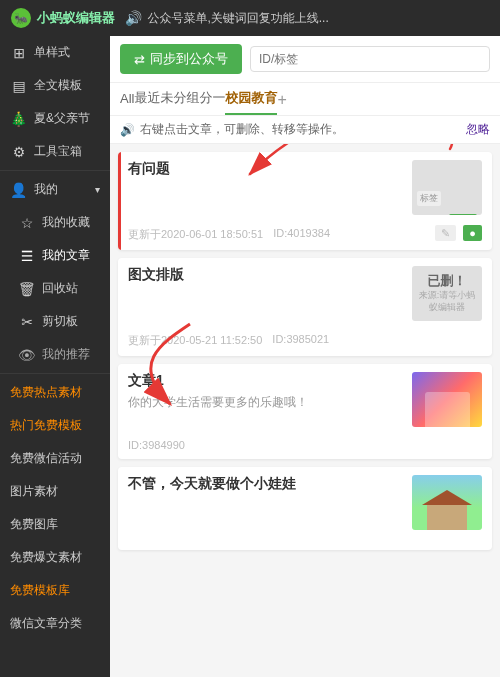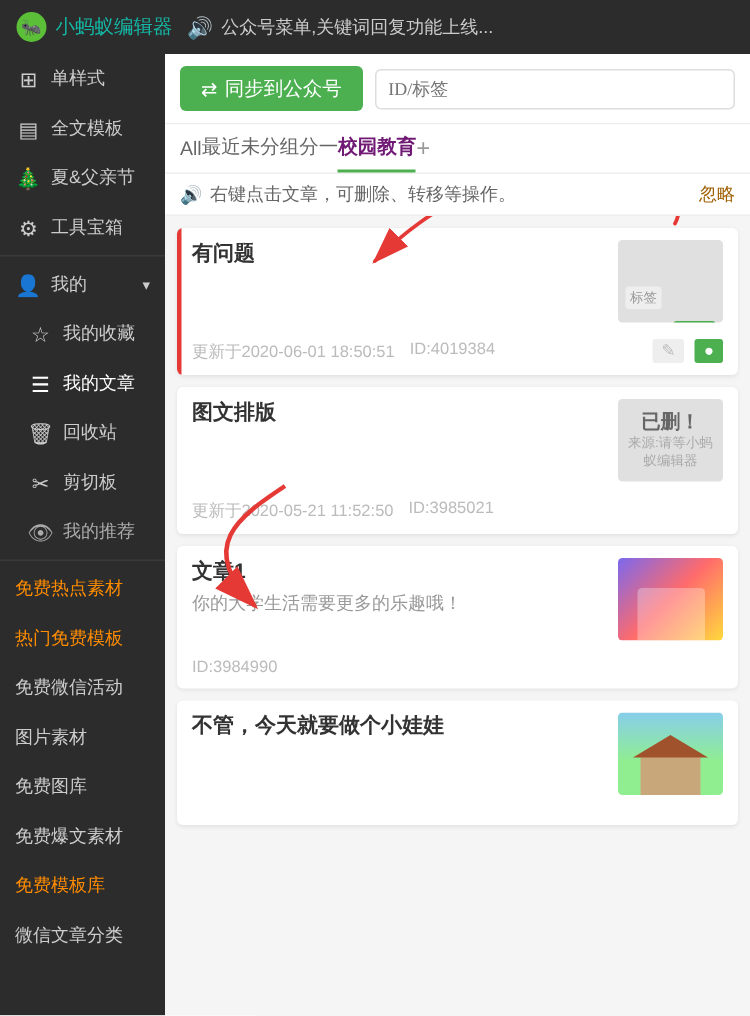--- a/index.html
+++ b/index.html
@@ -26,23 +26,23 @@
     .topbar-logo {
       display: flex;
       align-items: center;
       gap: 5px;
     }
     .topbar-logo-icon {
       width: 22px;
       height: 22px;
     }
     .topbar-logo-text {
-      color: #14b8a6;
+      color: #86efac;
       font-size: 13px;
-      font-weight: normal;
+      font-weight: bold;
     }
     .topbar-notice {
       display: flex;
       align-items: center;
       gap: 5px;
       color: #ccc;
       font-size: 12px;
       flex: 1;
     }
     .topbar-notice-icon {
@@ -135,41 +135,41 @@
       font-family: inherit;
     }
     .search-box {
       flex: 1;
       border: 1px solid #ddd;
       border-radius: 4px;
       padding: 5px 8px;
       font-size: 12px;
       color: #999;
       outline: none;
-      font-family: Liberation Serif, serif;
+      font-family: Liberation Sans, sans-serif;
     }
 
     
     .tabs-row {
       background: #fff;
       padding: 6px 10px 0;
       display: flex;
       align-items: center;
       border-bottom: 1px solid #eee;
       flex-shrink: 0;
     }
     .tab-item {
       font-size: 13px;
       color: #666;
       cursor: pointer;
       padding-bottom: 6px;
       border-bottom: 2px solid transparent;
     }
     .tab-item.active {
-      color: #701a75;
+      color: #a16207;
       font-weight: bold;
       border-bottom: 2px solid #4caf50;
       text-align: center;
     }
     .tab-add {
       color: #999;
       font-size: 16px;
       cursor: pointer;
       padding-bottom: 4px;
     }
@@ -185,21 +185,21 @@
       color: #666;
       border-bottom: 1px solid #eee;
       flex-shrink: 0;
     }
     .notice-bar-left {
       display: flex;
       align-items: center;
       gap: 5px;
     }
     .notice-bar-ignore {
-      color: #a16207;
+      color: #4c1d95;
       cursor: pointer;
     }
 
     
     .content-with-arrows {
       flex: 1;
       overflow-y: auto;
       position: relative;
     }
 

